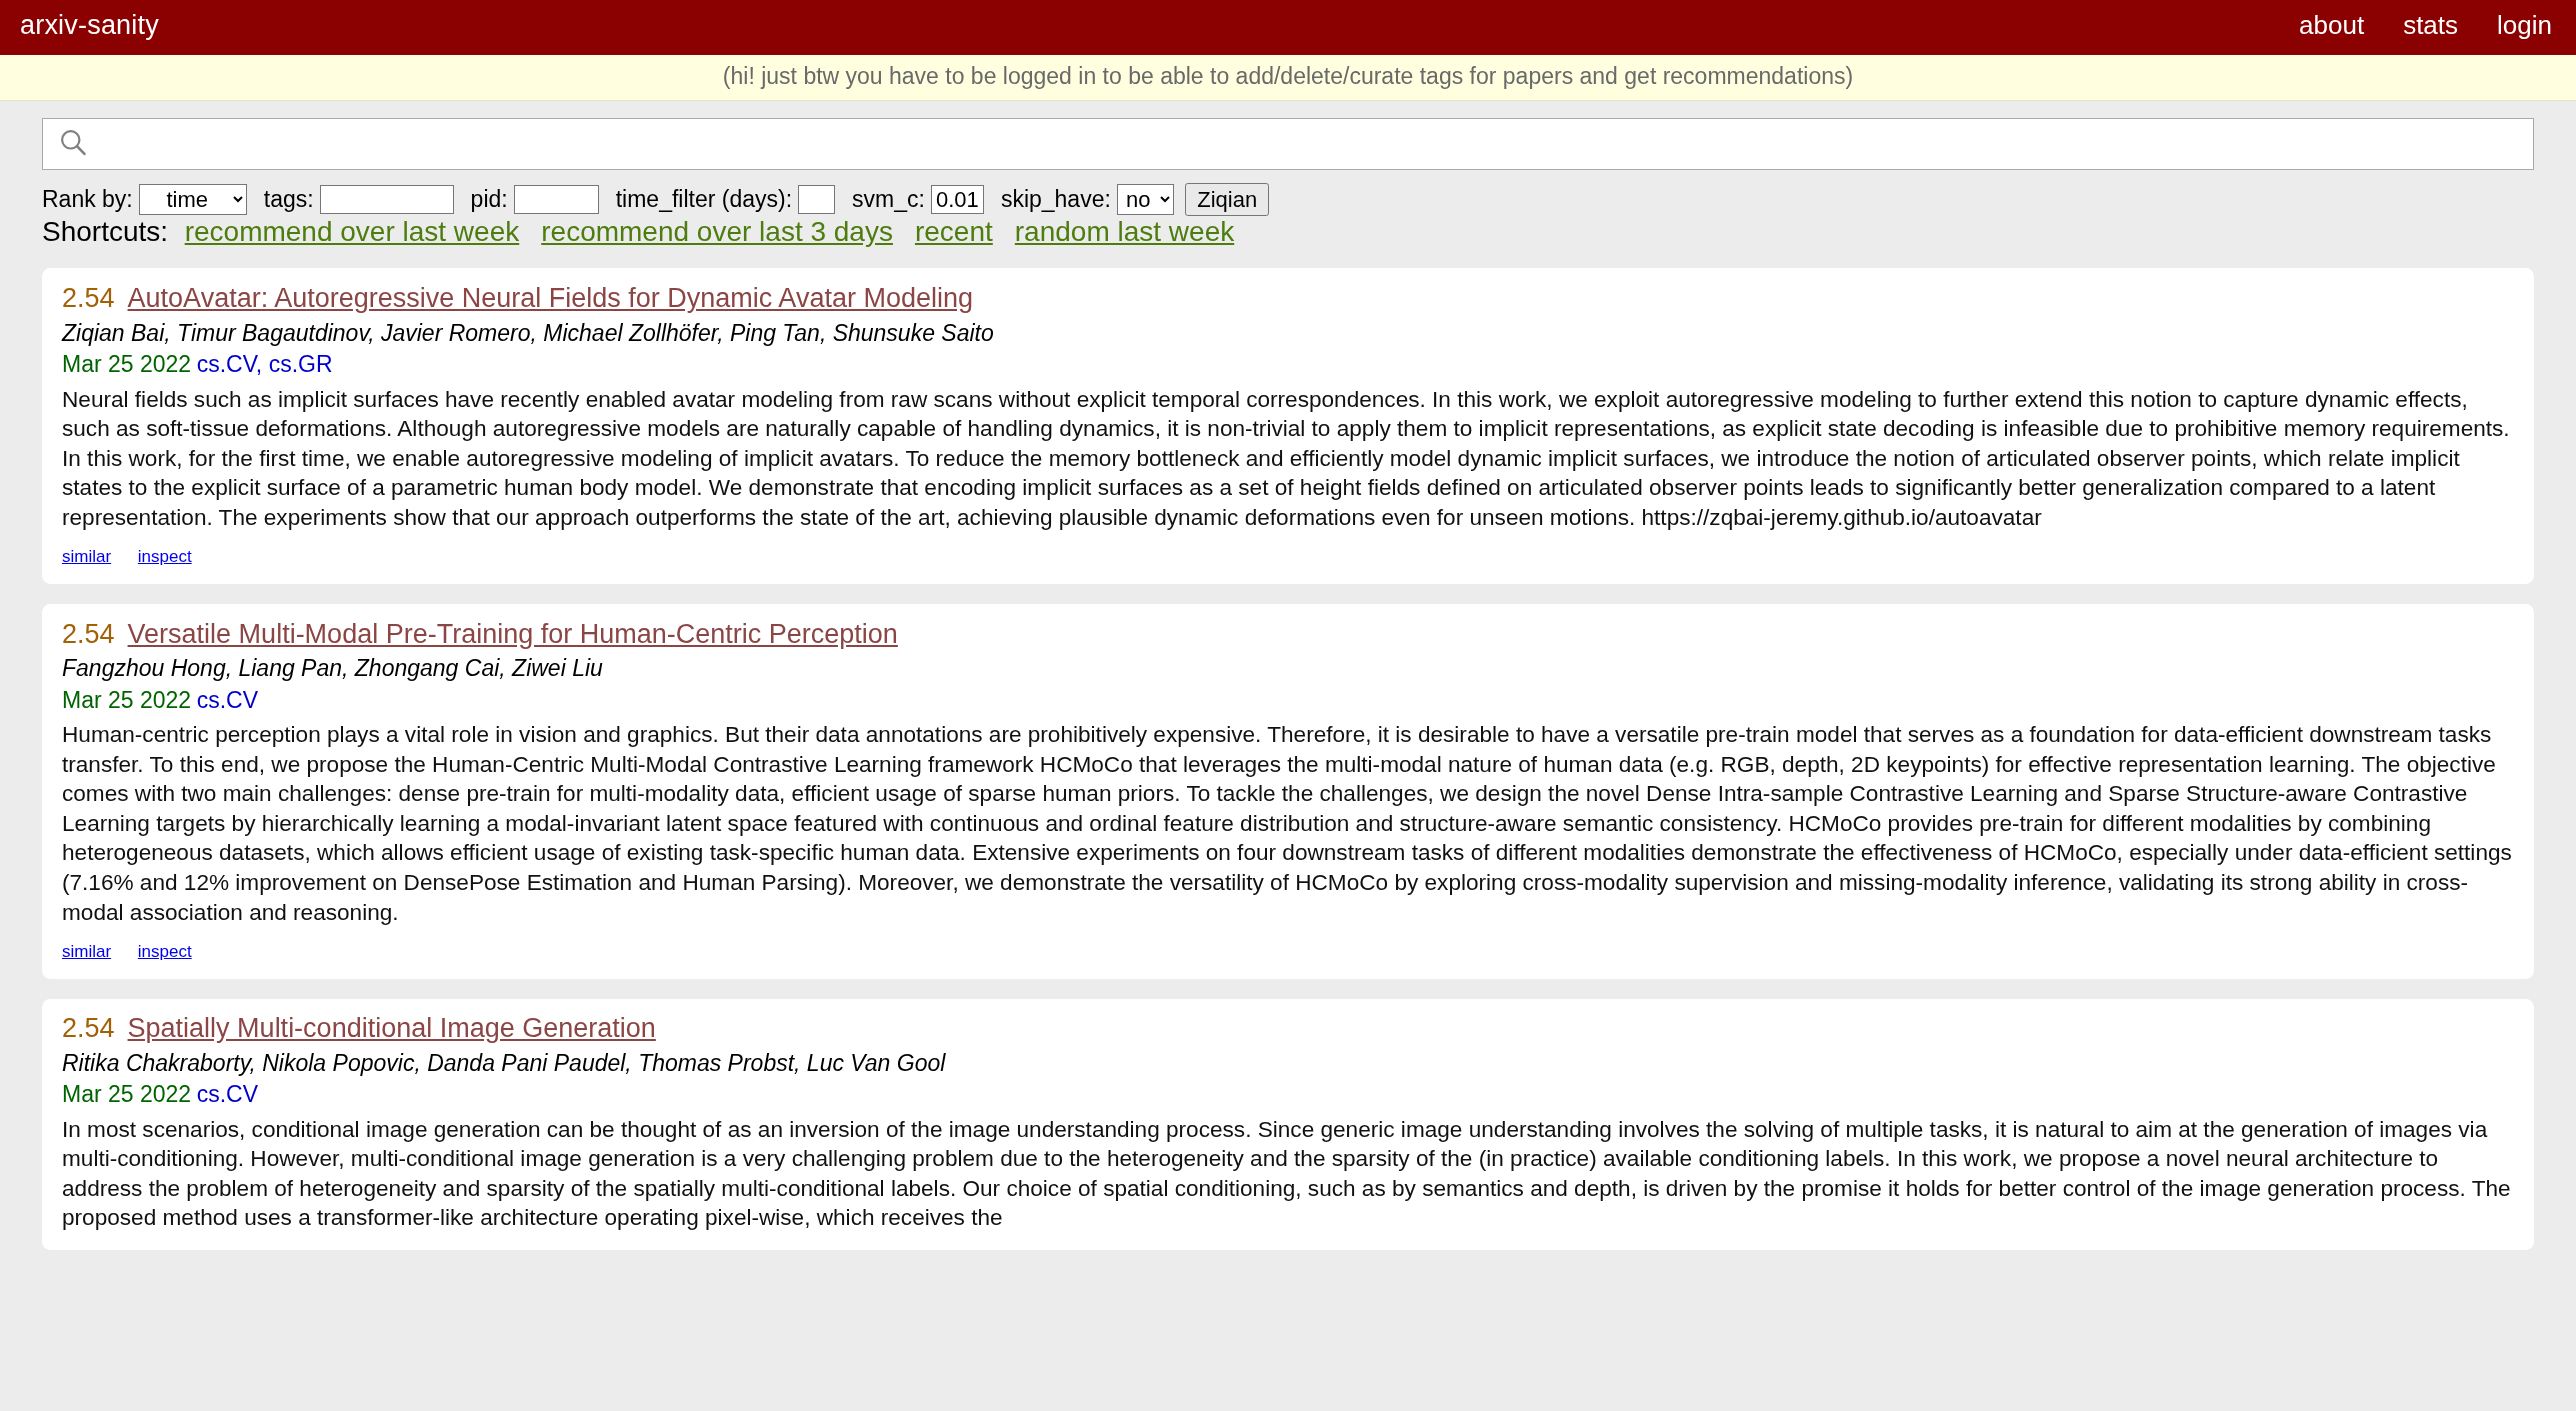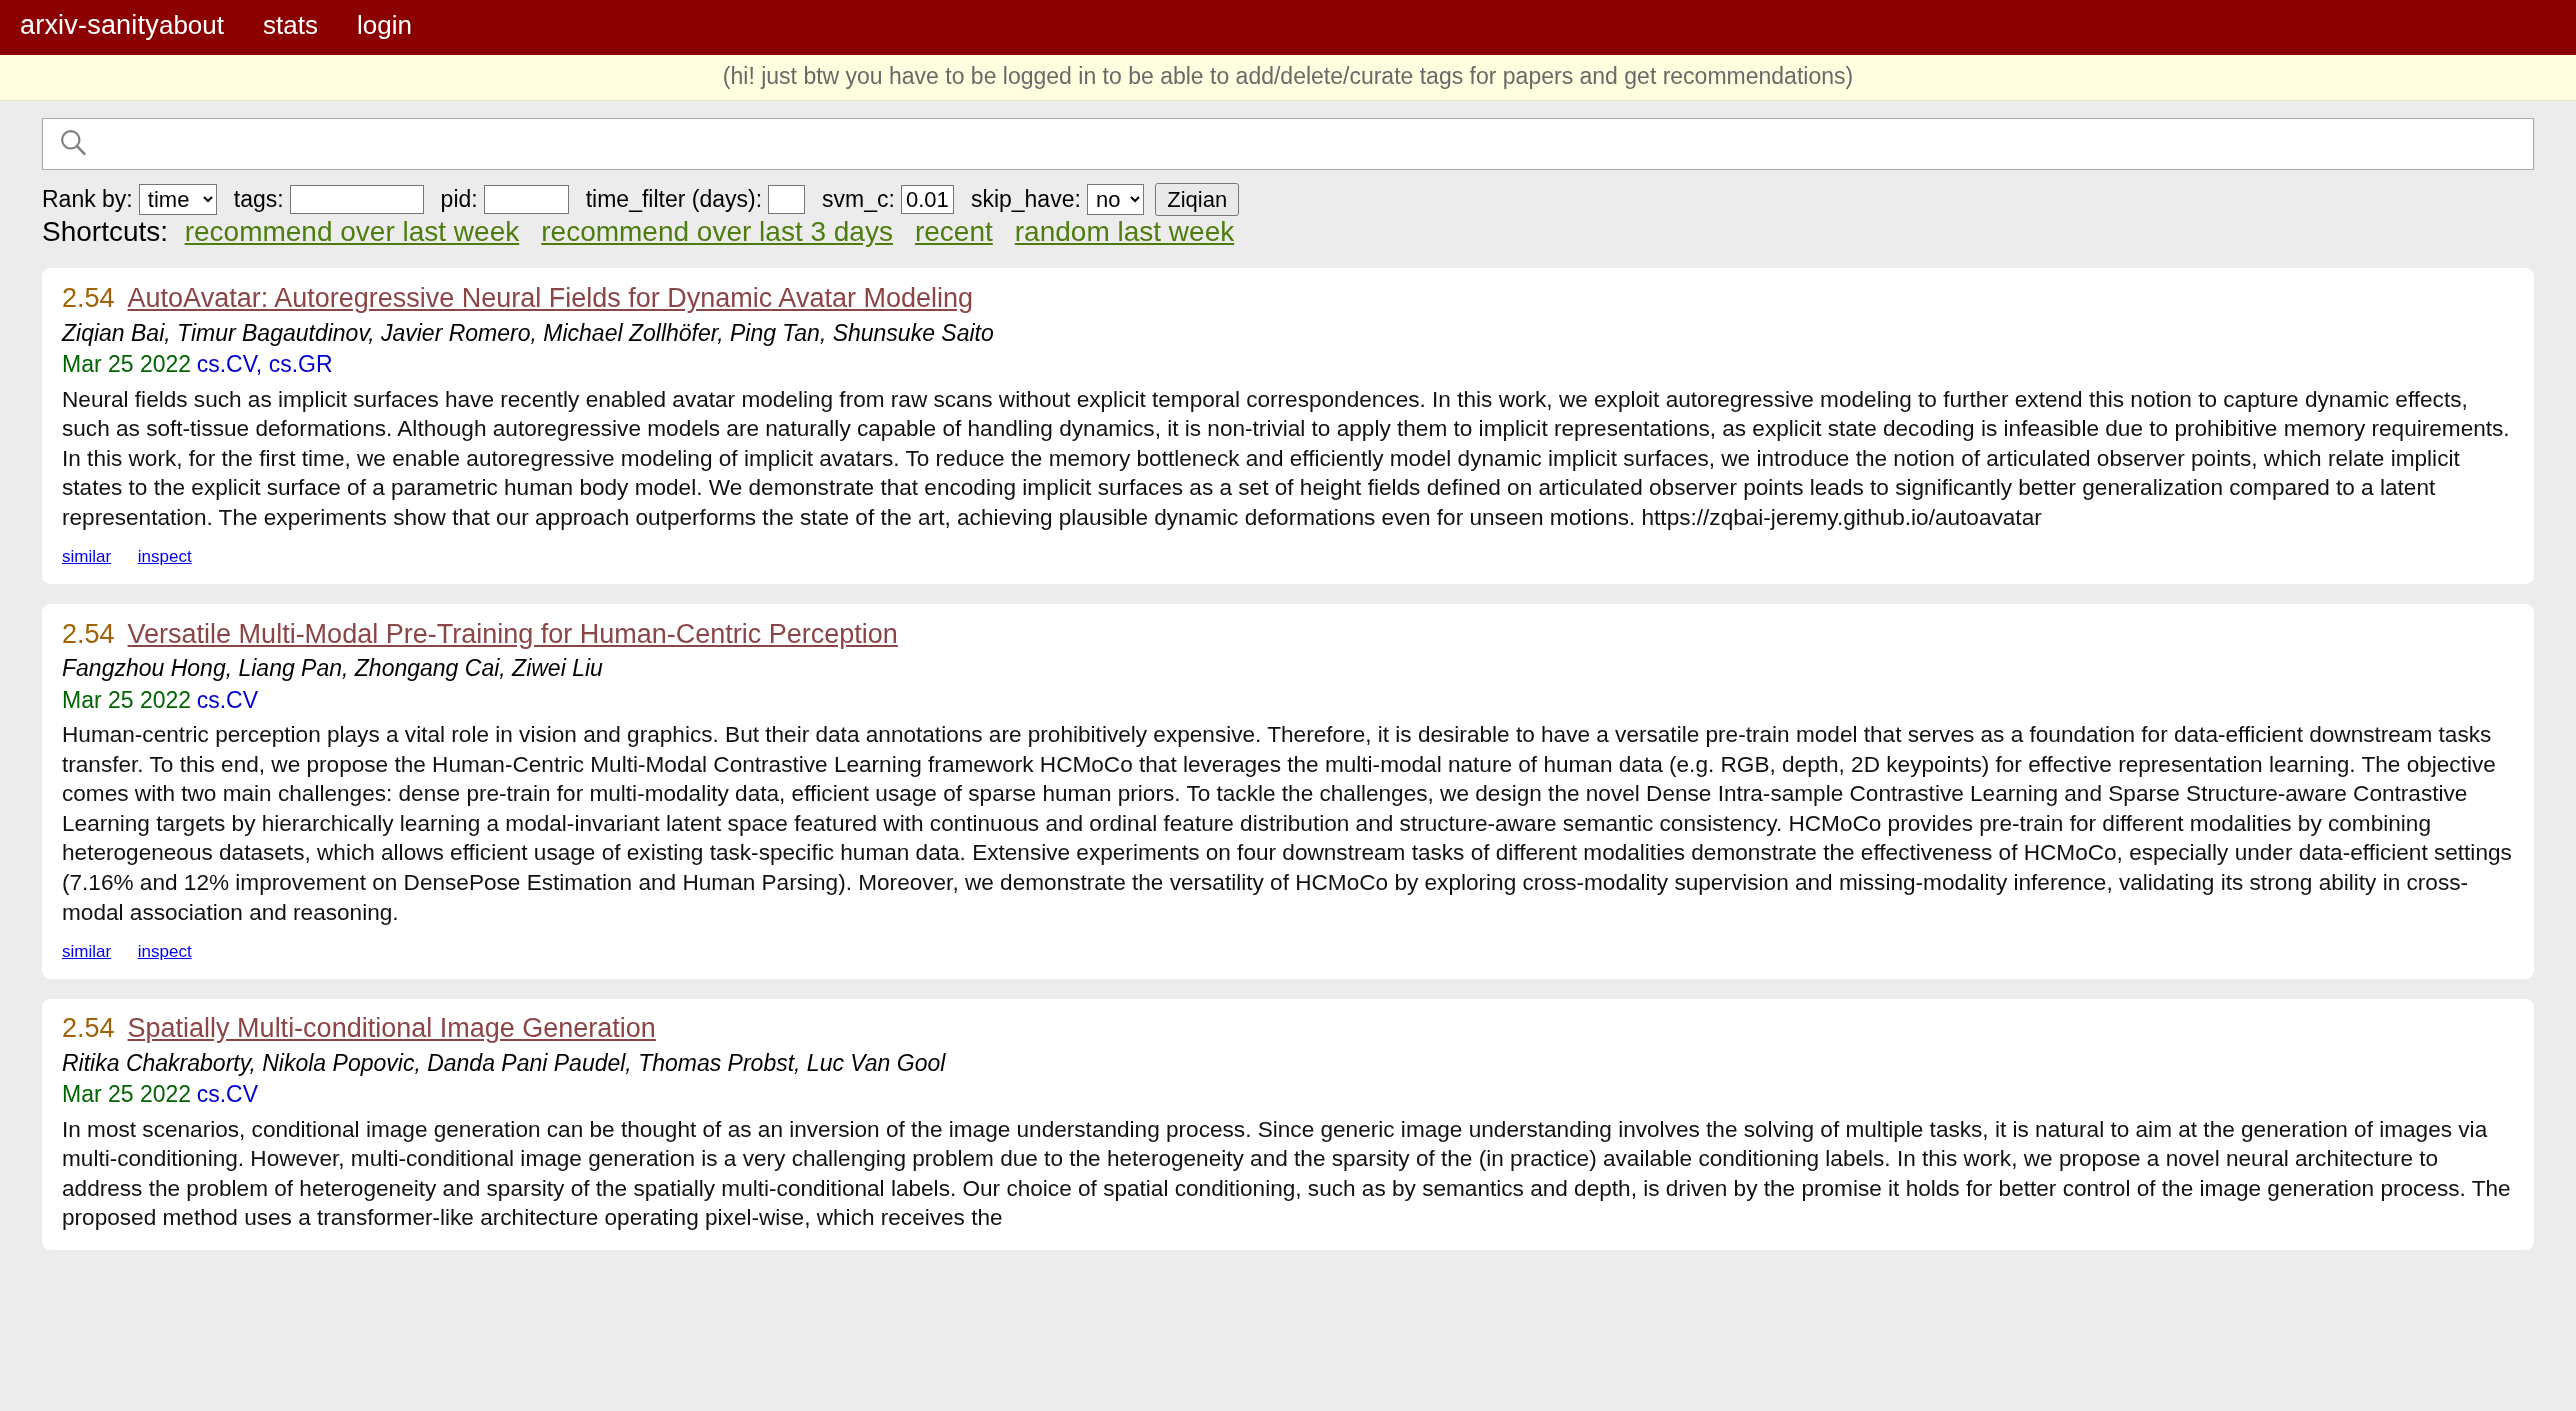--- a/index.html
+++ b/index.html
@@ -13,20 +13,21 @@
     font-family: "Liberation Sans", sans-serif;
     overflow: hidden;
   }
 
   
   .header {
     background: #8b0000;
     height: 55px;
     display: flex;
     align-items: center;
+    justify-content: space-between;
     padding: 0 24px 4px 20px;
     box-sizing: border-box;
   }
   .brand {
     color: #ffffff;
     font-size: 27px;
     letter-spacing: 0.2px;
   }
   .nav {
     display: flex;
@@ -95,21 +96,21 @@
   .filter-label.spaced { margin-left: 16.6px; }
   select.ctl {
     font-family: "Liberation Sans", sans-serif;
     font-size: 22px;
     height: 31px;
     padding: 0.9px 3.7px;
     border: 0.9px solid #767676;
     background: #ffffff;
     color: #000;
   }
-  select.rank { width: 78px; }
+  select.rank { width: 108px; text-align: center; }
   select.skip { width: 57px; }
   input.ctl {
     font-family: "Liberation Sans", sans-serif;
     font-size: 22px;
     height: 29.5px;
     border: 0.9px solid #767676;
     background: #ffffff;
     color: #000;
     padding: 0.9px 3.7px;
     box-sizing: border-box;

